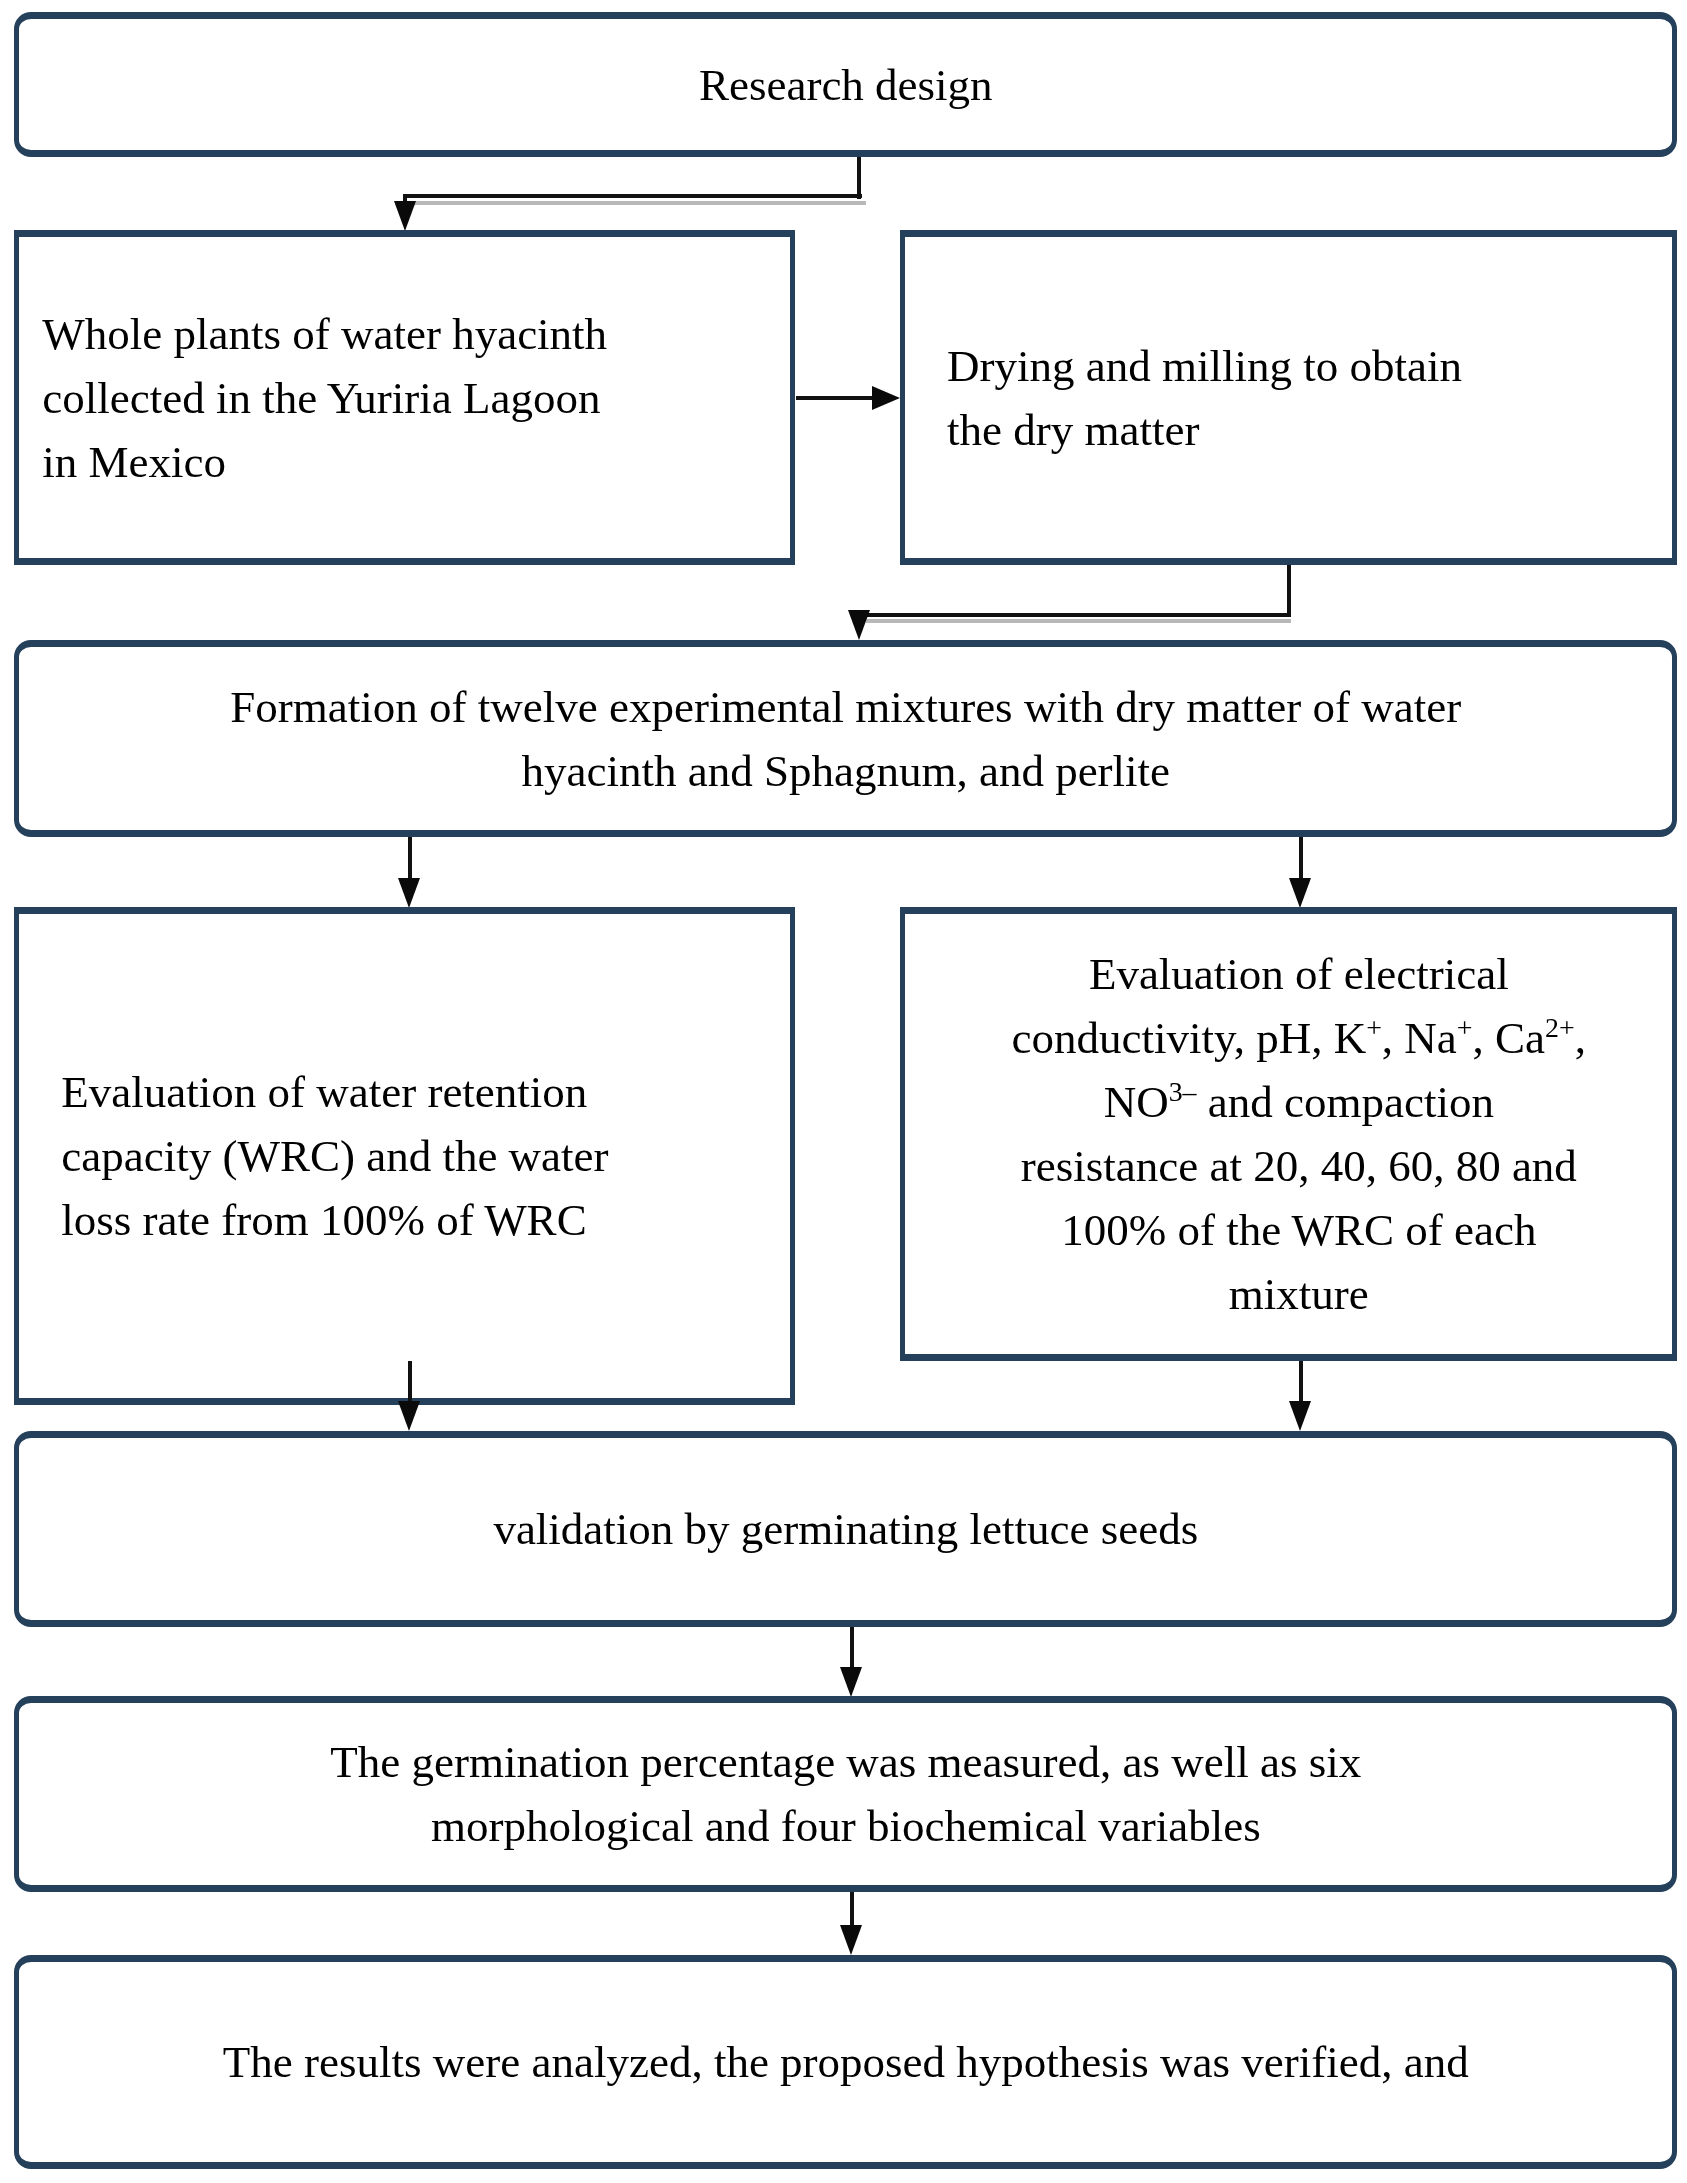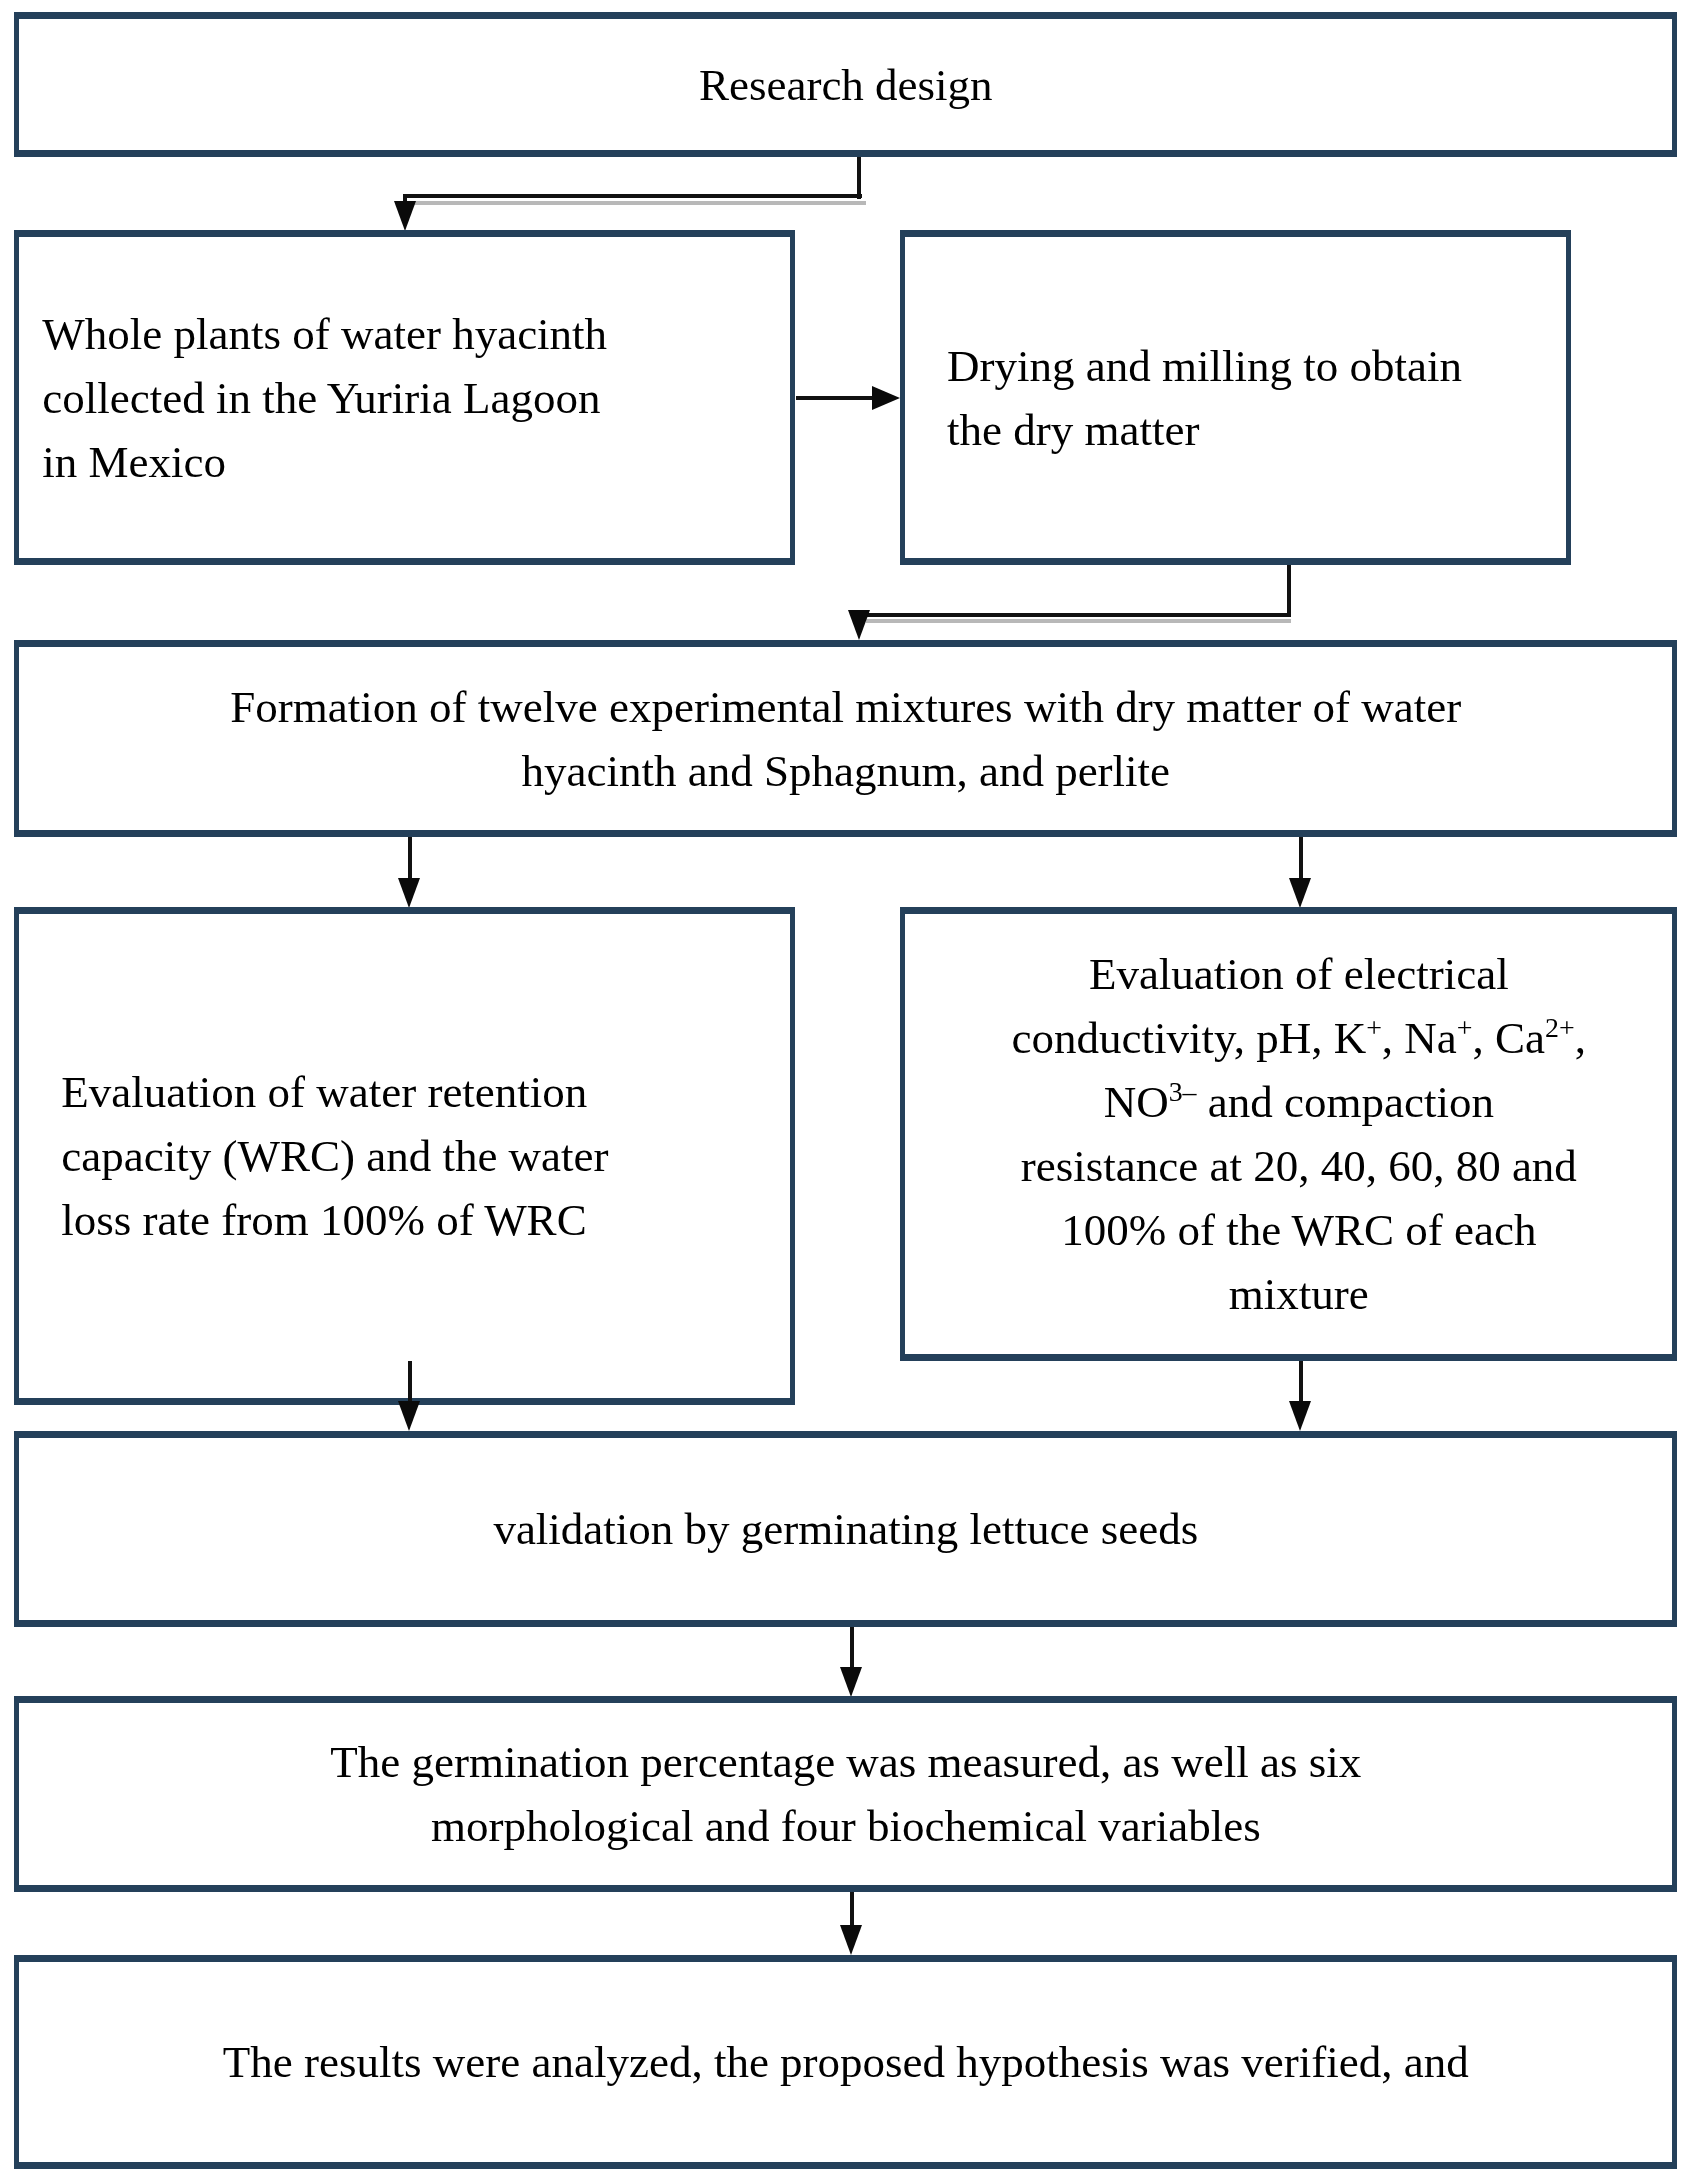--- a/index.html
+++ b/index.html
@@ -18,21 +18,21 @@
     border-bottom-width:7.1px;
     background:#ffffff;
     box-sizing:border-box;
     display:flex;
     flex-direction:column;
     justify-content:center;
     font-size:45px;
     line-height:64px;
   }
   .fbox .tline{white-space:nowrap;}
-  .align-center{align-items:center;text-align:right;}
+  .align-center{align-items:center;text-align:right;border-radius:17px;}
   .align-left{align-items:flex-start;text-align:left;padding-left:42px;padding-right:21.4px;}
   .fbox sup{font-size:0.62em;line-height:0;vertical-align:super;}
   .conn{position:absolute;background:#111111;}
   .conn-shadow{position:absolute;background:#b8b8b8;}
   .ah-down{
     position:absolute;width:0;height:0;
     border-left:11.3px solid transparent;
     border-right:11.3px solid transparent;
     border-top:30px solid #0a0a0a;
   }
@@ -60,21 +60,21 @@
 
   <div class="fbox align-left" style="left:14.3px;top:230px;width:781px;height:335px;padding-left:23px;">
       <div class="tline"><span>Whole plants of water hyacinth</span></div>
       <div class="tline"><span>collected in the Yuriria Lagoon</span></div>
       <div class="tline"><span>in Mexico</span></div>
     </div>
 
   <div class="conn" style="left: 796px; top: 396px; width: 78px; height: 4.2px; background: rgb(17, 17, 17);"></div>
   <div class="ah-right" style="left:872px;top:386px;"></div>
 
-  <div class="fbox align-left" style="left:900px;top:230px;width:671px;height:335px;">
+  <div class="fbox align-left" style="left:900px;top:230px;width:777px;height:335px;">
       <div class="tline"><span>Drying and milling to obtain</span></div>
       <div class="tline"><span>the dry matter</span></div>
     </div>
 
   <div class="conn" style="left: 1287px; top: 565px; width: 4.2px; height: 52px; background: rgb(17, 17, 17);"></div>
   <div class="conn-shadow" style="left: 866px; top: 619px; width: 425px; height: 4.2px; background: rgb(184, 184, 184);"></div>
   <div class="conn" style="left: 859px; top: 613px; width: 432px; height: 4.2px; background: rgb(17, 17, 17);"></div>
   <div class="conn" style="left: 857px; top: 613px; width: 4.2px; height: 6px; background: rgb(17, 17, 17);"></div>
   <div class="ah-down" style="left:848px;top:610px;"></div>
 

